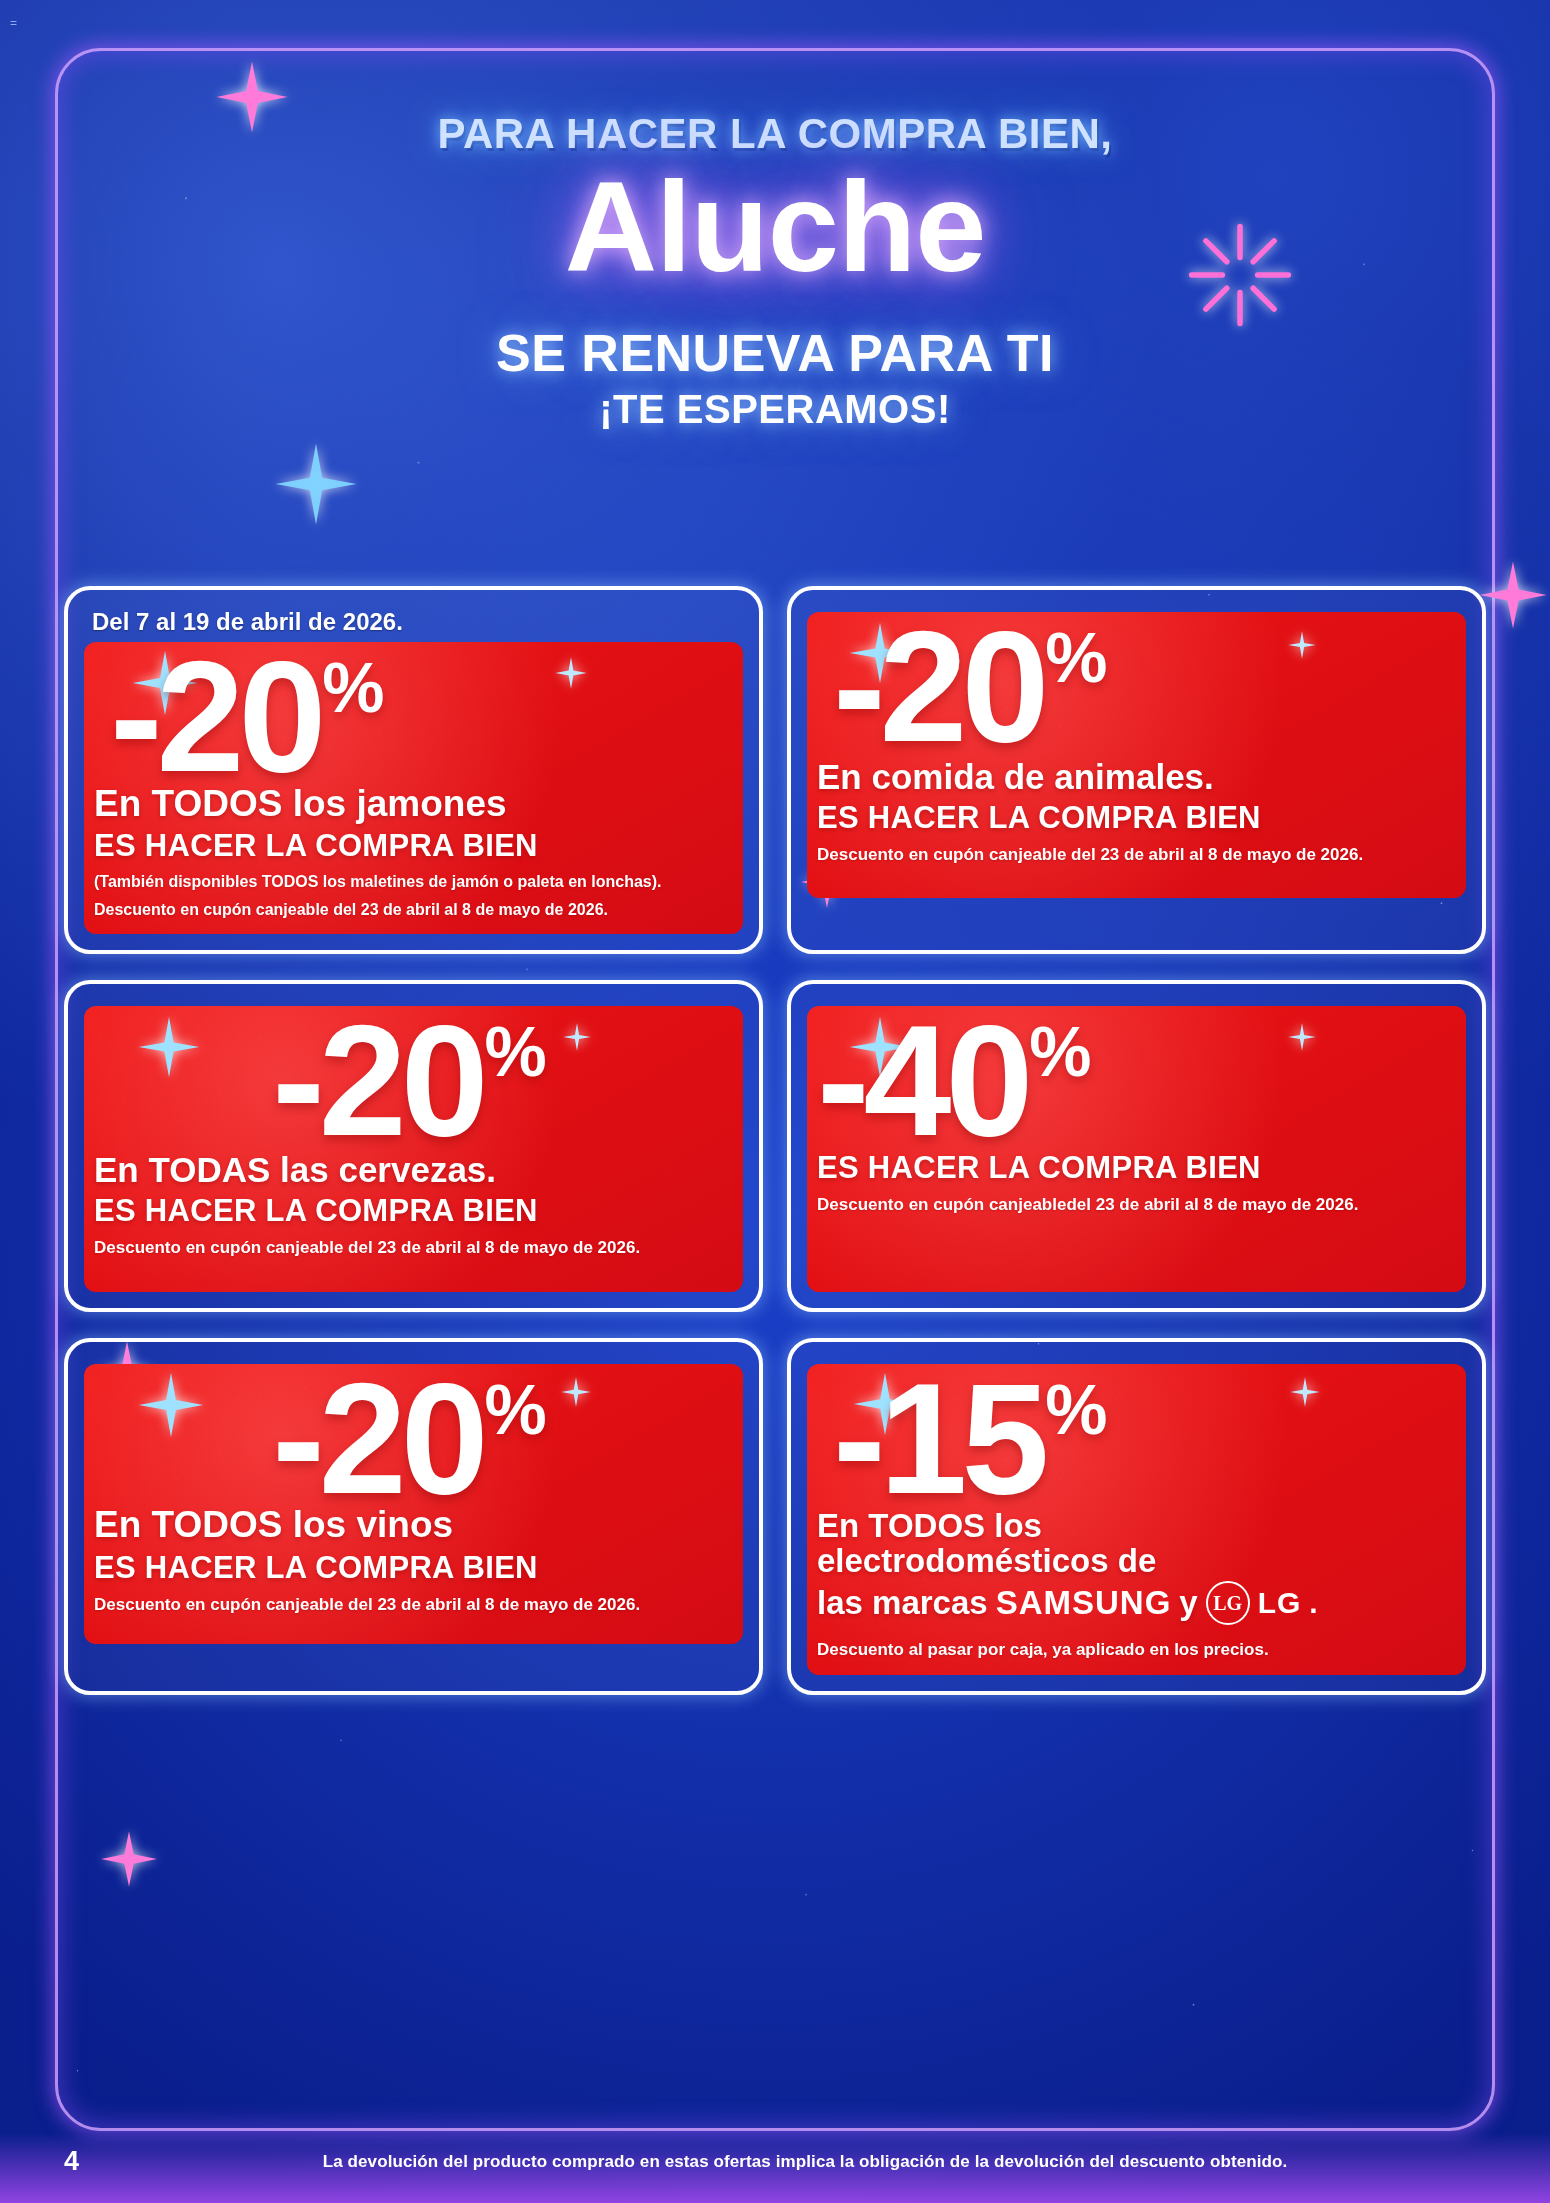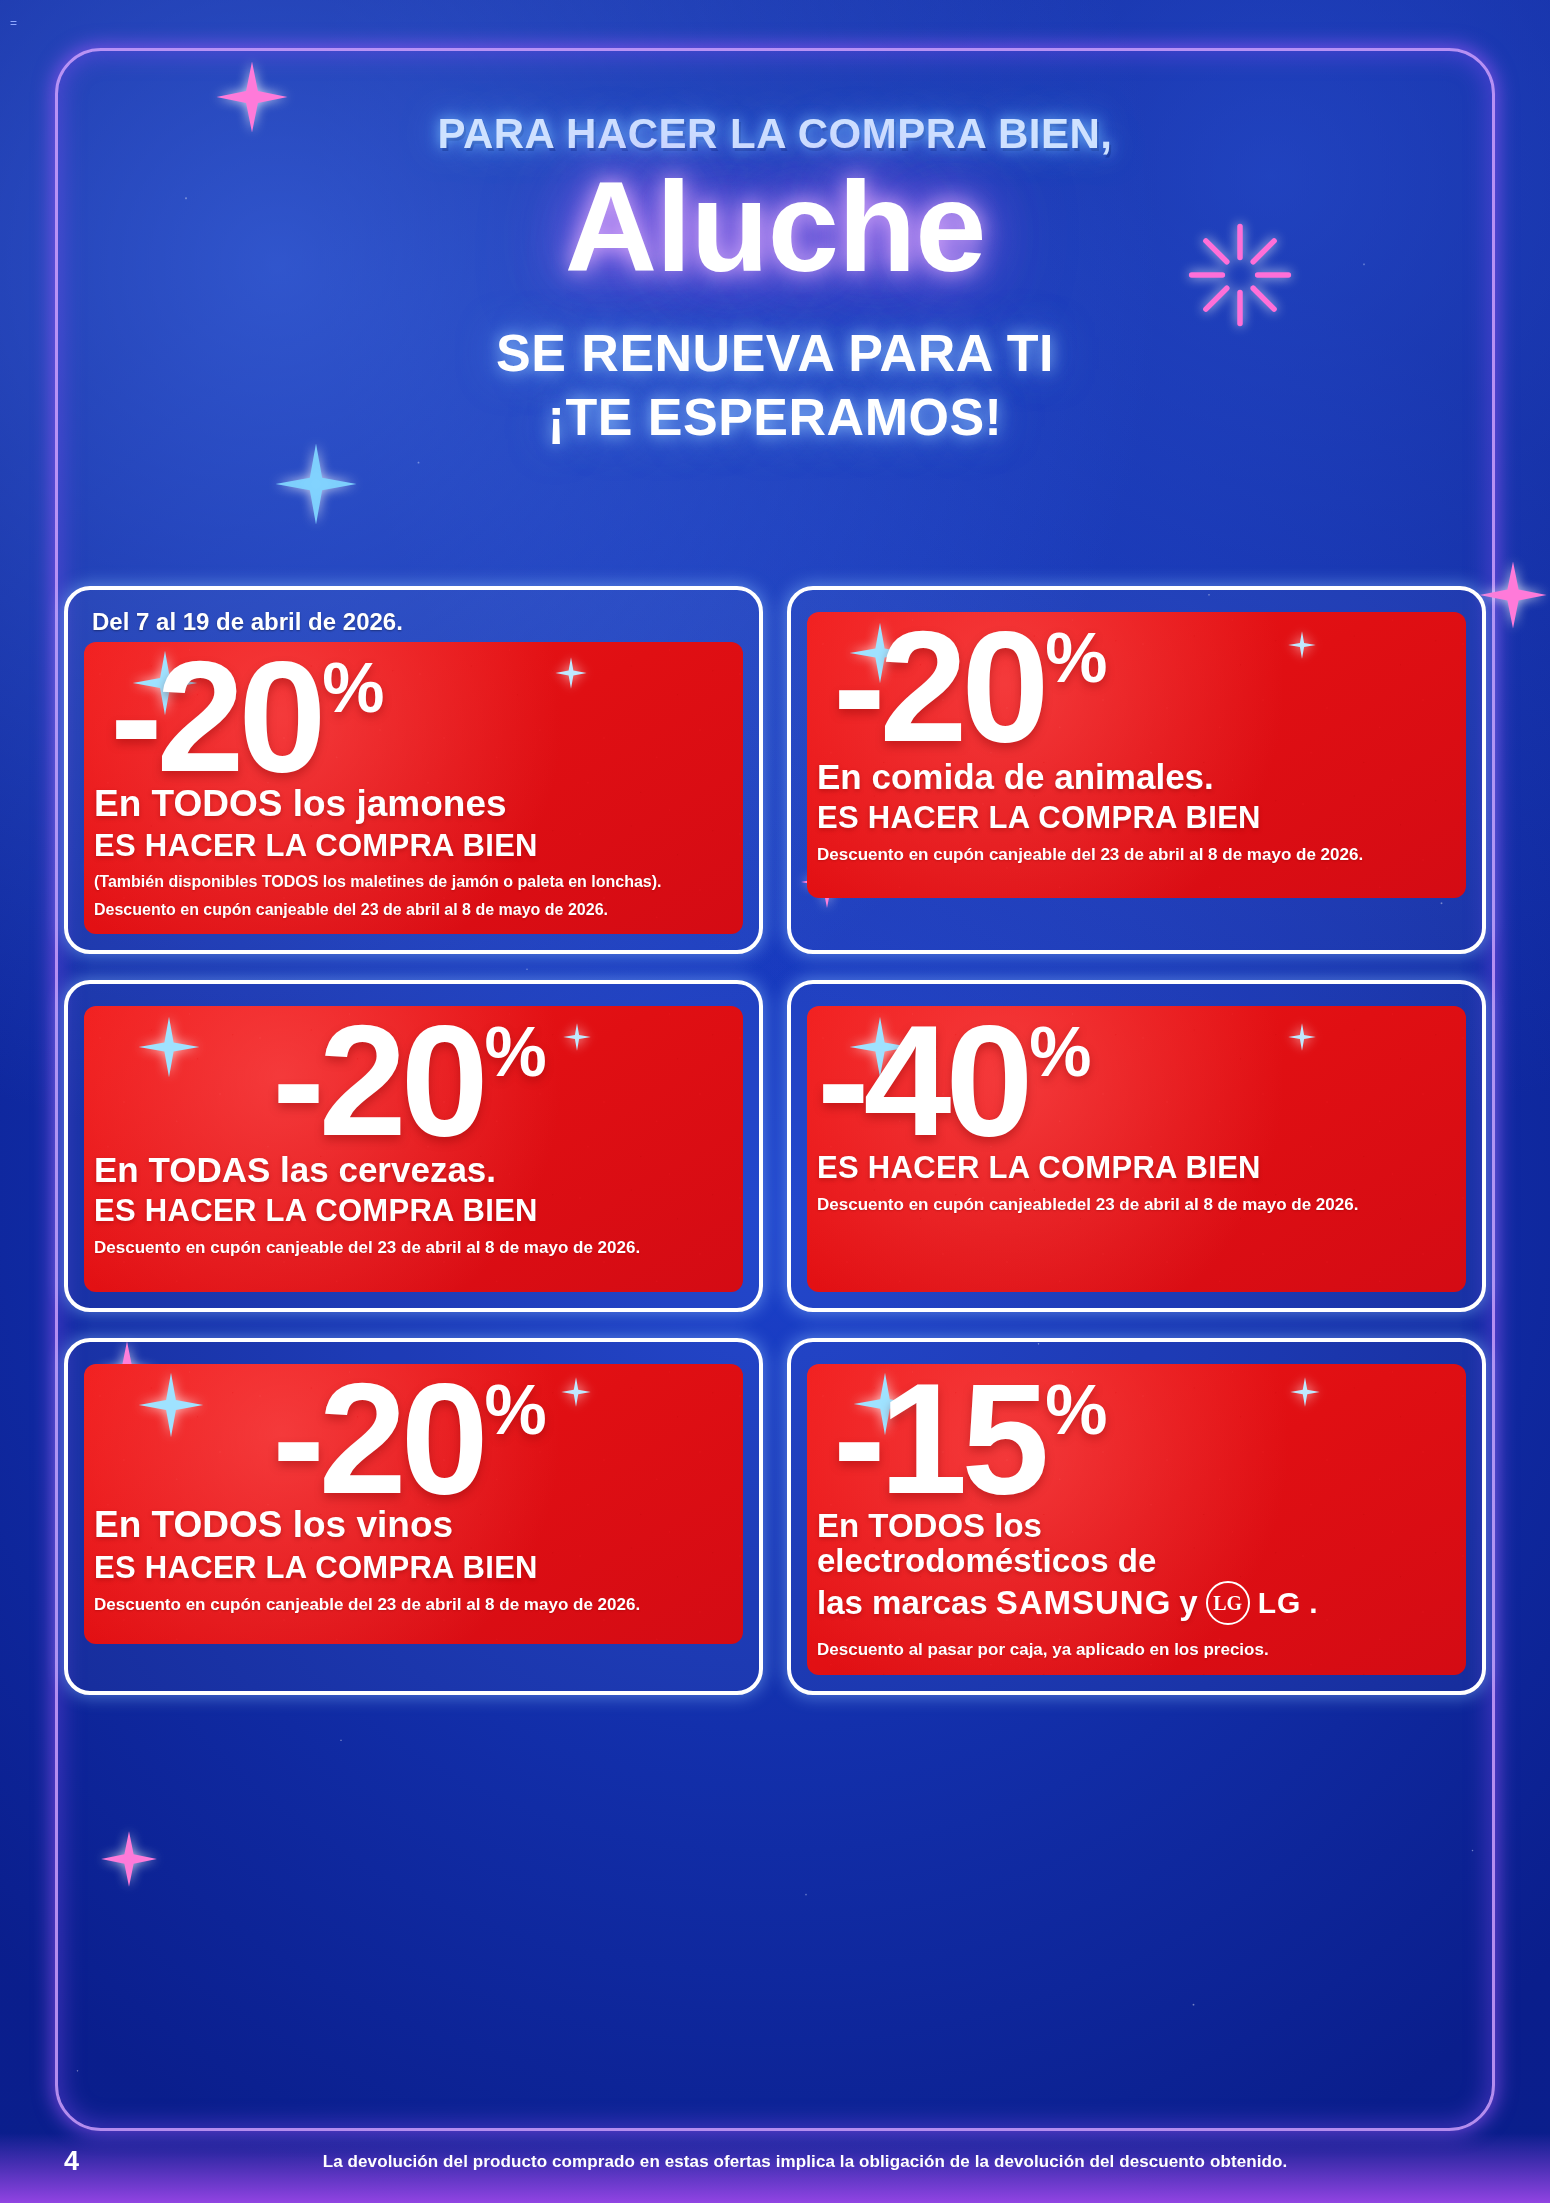--- a/index.html
+++ b/index.html
@@ -71,21 +71,21 @@
   .brand{
     font-size:128px;font-weight:900;letter-spacing:-1px;line-height:1.02;
     color:#fff;margin:4px 0 0 0;
     text-shadow:0 0 22px rgba(230,180,255,.95), 0 0 52px rgba(200,120,255,.85), 0 0 90px rgba(170,80,255,.6);
   }
   .sub1,.sub2{
     font-weight:900;color:#fff;letter-spacing:.5px;
     text-shadow:0 0 16px rgba(150,200,255,.9), 0 0 40px rgba(100,160,255,.7);
   }
   .sub1{font-size:52px;margin-top:30px;}
-  .sub2{font-size:52px;margin-top:4px;}
+  .sub2{font-size:40px;margin-top:4px;}
 
   
   .grid{
     position:absolute;left:64px;right:64px;top:586px;
     display:grid;grid-template-columns:1fr 1fr;gap:26px 24px;
   }
   .card{
     position:relative;
     border:4px solid #fff;
     border-radius:26px;

